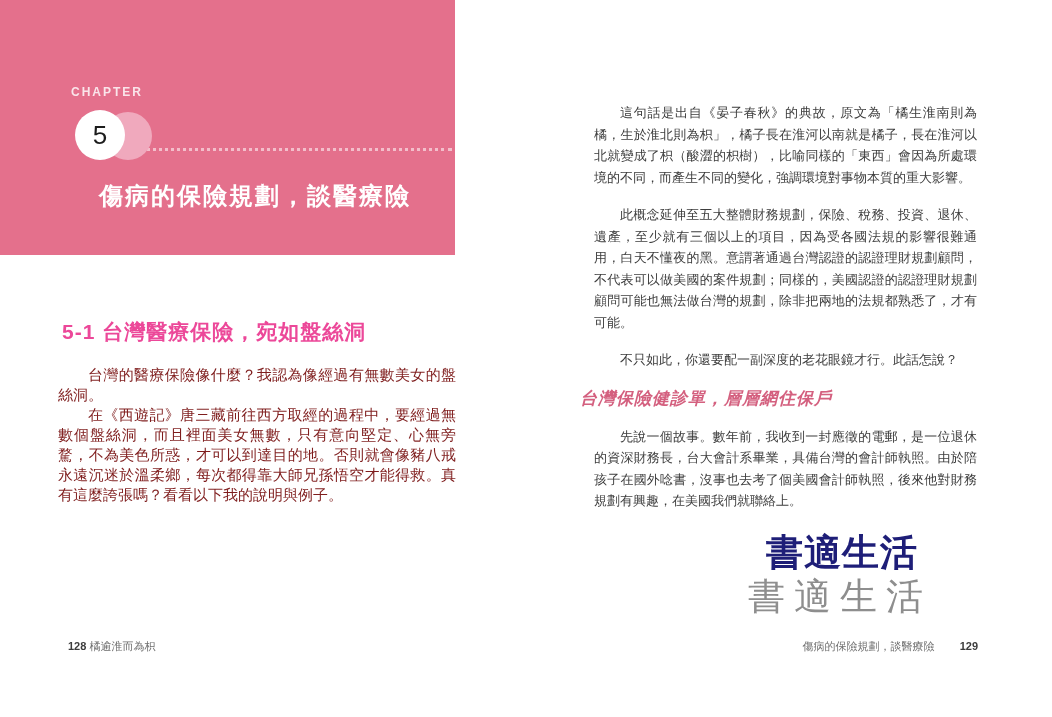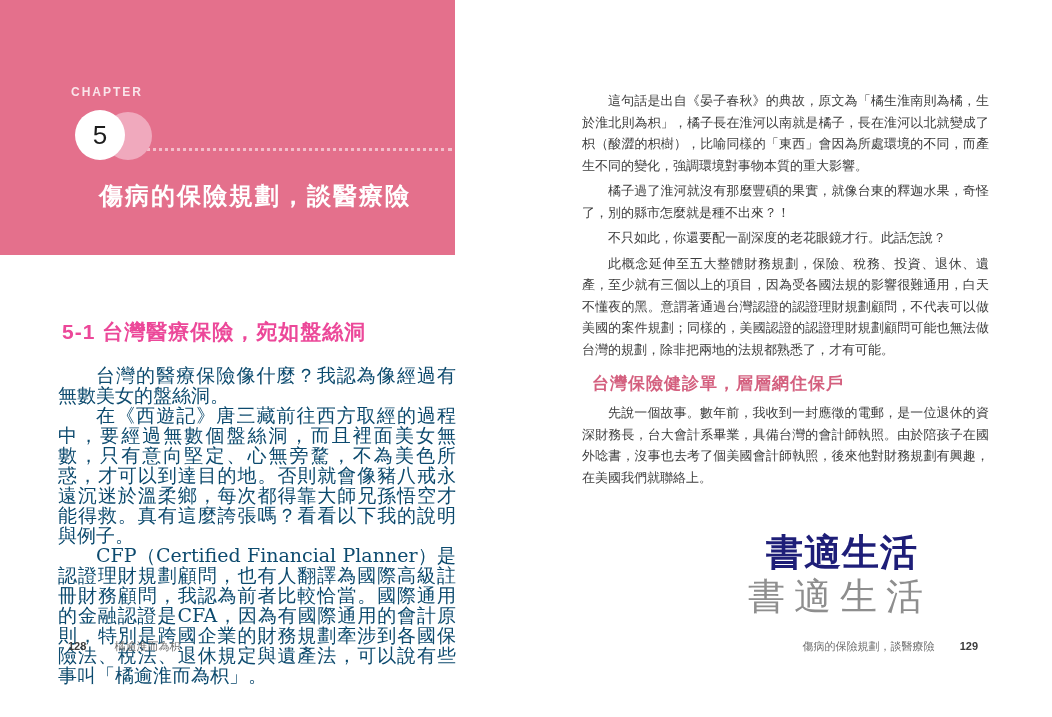--- a/index.html
+++ b/index.html
@@ -37,40 +37,40 @@
   }
   .left-content h1{
     margin:0 0 19px 4px;font-family:"Liberation Sans",sans-serif;
     font-size:21px;font-weight:bold;color:#ec4899;letter-spacing:1px;
   }
   .left-content h2, .right-content h2{
     margin:20px 0 7px 2px;font-family:"Liberation Sans",sans-serif;
     font-size:17px;font-weight:bold;color:#d4607f;letter-spacing:1px;
   }
   .left-content p{
-    margin:0;font-size:19px;line-height:20px;text-align:justify;text-indent:2em;
-    color:#0c4a6e;
+    margin:0;font-size:15px;line-height:20px;text-align:justify;text-indent:2em;
+    color:#7f1d1d;
   }
   .footer{
     position:absolute;top:639px;font-size:11px;color:#6e6e6e;
     font-family:"Liberation Sans",sans-serif;
   }
   .footer-left{left:68px;}
-  .footer-left .pagenum{font-weight:bold;color:#3c3c3c;margin-right:25px;}
+  .footer-left .pagenum{font-weight:bold;color:#3c3c3c;}
   .footer-right{left:578px;width:400px;text-align:right;}
   .footer-right .pagenum{font-weight:bold;color:#3c3c3c;margin-left:22px;}
   
   .right-content{
     position:absolute;left:578px;top:86px;width:415px;
   }
   .right-content p{
-    margin:4px;font-size:13px;line-height:21.5px;text-align:justify;text-indent:2em;
+    margin:16px;font-size:13px;line-height:21.5px;text-align:justify;text-indent:2em;
     color:#3d3d3d;
   }
-  .right-content h2{margin:12px 0 7px 14px;}
+  .right-content h2{margin:12px 0 7px 2px;font-style:italic;}
   .watermark-dark{
     position:absolute;left:766px;top:528px;font-family:"DejaVu Serif",serif;
     font-size:37px;font-weight:bold;color:#1e1e78;letter-spacing:1px;white-space:nowrap;
   }
   .watermark-gray{
     position:absolute;left:748px;top:572px;font-family:"DejaVu Serif",serif;
     font-size:37px;color:#8e8e8e;letter-spacing:9px;white-space:nowrap;
   }
 </style>
 </head>
@@ -86,35 +86,33 @@
       <div class="circle">
         <span>5</span>
       </div>
       <div class="chapter-title">傷病的保險規劃，談醫療險</div>
     </div>
 
     <div class="left-content">
       <h1>5-1 台灣醫療保險，宛如盤絲洞</h1>
       <p>台灣的醫療保險像什麼？我認為像經過有無數美女的盤絲洞。</p>
       <p>在《西遊記》唐三藏前往西方取經的過程中，要經過無數個盤絲洞，而且裡面美女無數，只有意向堅定、心無旁騖，不為美色所惑，才可以到達目的地。否則就會像豬八戒永遠沉迷於溫柔鄉，每次都得靠大師兄孫悟空才能得救。真有這麼誇張嗎？看看以下我的說明與例子。</p>
-      <p>CFP（Certified Financial Planner）是認證理財規劃顧問，也有人翻譯為國際高級註冊財務顧問，我認為前者比較恰當。國際通用的金融認證是CFA，因為有國際通用的會計原則，特別是跨國企業的財務規劃牽涉到各國保險法、稅法、退休規定與遺產法，可以說有些事叫「橘逾淮而為枳」。</p>
     </div>
 
     <div class="footer footer-left">
       <span class="pagenum">128</span>
       <span>橘逾淮而為枳</span>
     </div>
   </div>
 
   <div>
     <div class="right-content">
       <p>這句話是出自《晏子春秋》的典故，原文為「橘生淮南則為橘，生於淮北則為枳」，橘子長在淮河以南就是橘子，長在淮河以北就變成了枳（酸澀的枳樹），比喻同樣的「東西」會因為所處環境的不同，而產生不同的變化，強調環境對事物本質的重大影響。</p>
-      <p>橘子過了淮河就沒有那麼豐碩的果實，就像台東的釋迦水果，奇怪了，別的縣市怎麼就是種不出來？！</p>
+      <p>此概念延伸至五大整體財務規劃，保險、稅務、投資、退休、遺產，至少就有三個以上的項目，因為受各國法規的影響很難通用，白天不懂夜的黑。意謂著通過台灣認證的認證理財規劃顧問，不代表可以做美國的案件規劃；同樣的，美國認證的認證理財規劃顧問可能也無法做台灣的規劃，除非把兩地的法規都熟悉了，才有可能。</p>
       <p>不只如此，你還要配一副深度的老花眼鏡才行。此話怎說？</p>
-      <p>此概念延伸至五大整體財務規劃，保險、稅務、投資、退休、遺產，至少就有三個以上的項目，因為受各國法規的影響很難通用，白天不懂夜的黑。意謂著通過台灣認證的認證理財規劃顧問，不代表可以做美國的案件規劃；同樣的，美國認證的認證理財規劃顧問可能也無法做台灣的規劃，除非把兩地的法規都熟悉了，才有可能。</p>
       <h2>台灣保險健診單，層層網住保戶</h2>
       <p>先說一個故事。數年前，我收到一封應徵的電郵，是一位退休的資深財務長，台大會計系畢業，具備台灣的會計師執照。由於陪孩子在國外唸書，沒事也去考了個美國會計師執照，後來他對財務規劃有興趣，在美國我們就聯絡上。</p>
     </div>
 
     <div class="watermark-dark">書適生活</div>
     <div class="watermark-gray">書適生活</div>
 
     <div class="footer footer-right">
       <span>傷病的保險規劃，談醫療險</span>
       <span class="pagenum">129</span>

